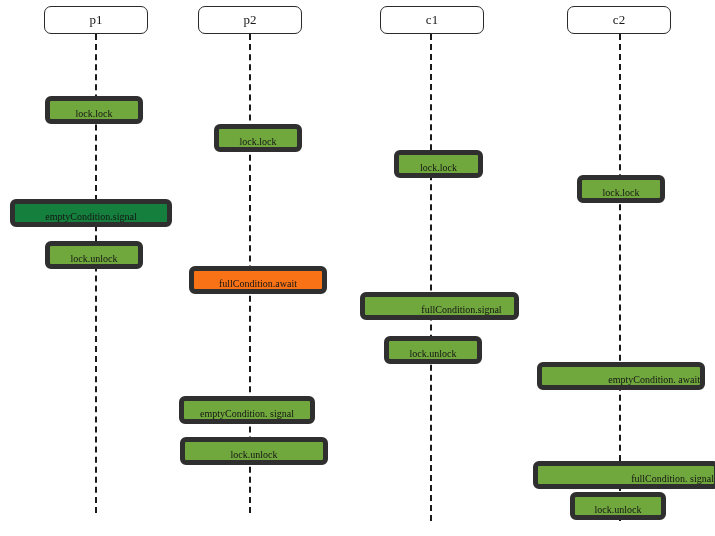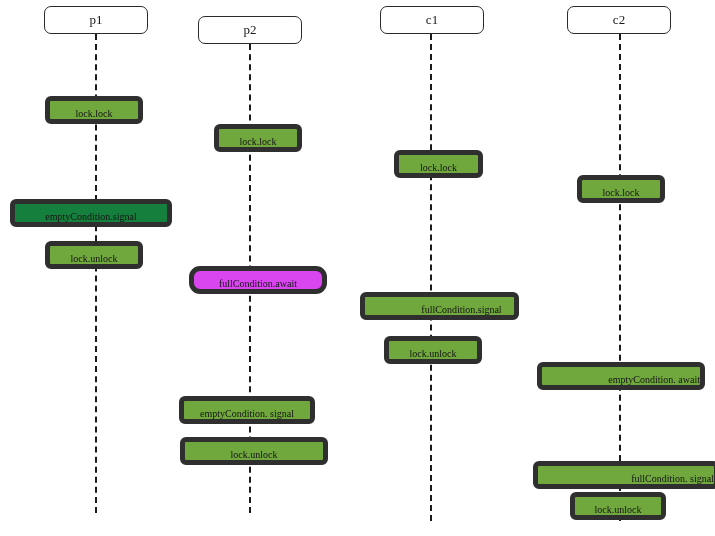--- a/index.html
+++ b/index.html
@@ -63,23 +63,23 @@
 <div id="diagram" style="width: 715px; height: 536px; background: rgb(255, 255, 255);">
     <div class="lifeline-col">
       <div class="lifeline-line" style="left: 96px; top: 34px; height: 479px; border-left-color: rgb(26, 26, 26);"></div>
       <div class="lifeline-head" style="left: 44px; top: 6px; width: 104px; height: 28px; line-height: 26px; background: rgb(255, 255, 255);">p1</div>
       <div class="msg-box" style="left: 45px; top: 96px; width: 98px; background: rgb(112, 168, 61); border-color: rgb(47, 47, 47);">lock.lock</div>
       <div class="msg-box" style="left: 10px; top: 199px; width: 162px; background: #15803d; border-color: rgb(47, 47, 47);">emptyCondition.signal</div>
       <div class="msg-box" style="left: 45px; top: 241px; width: 98px; background: rgb(112, 168, 61); border-color: rgb(47, 47, 47);">lock.unlock</div>
     </div>
     <div class="lifeline-col">
       <div class="lifeline-line" style="left: 250px; top: 34px; height: 479px; border-left-color: rgb(26, 26, 26);"></div>
-      <div class="lifeline-head" style="left: 198px; top: 16px; width: 104px; height: 28px; line-height: 26px; background: rgb(255, 255, 255);">p2</div>
+      <div class="lifeline-head" style="left: 198px; top: 6px; width: 104px; height: 28px; line-height: 26px; background: rgb(255, 255, 255);">p2</div>
       <div class="msg-box" style="left: 214px; top: 124px; width: 88px; background: rgb(112, 168, 61); border-color: rgb(47, 47, 47);">lock.lock</div>
-      <div class="msg-box" style="left: 189px; top: 266px; width: 138px; background: #d946ef; border-color: rgb(47, 47, 47); border-radius: 11px;">fullCondition.await</div>
+      <div class="msg-box" style="left: 189px; top: 266px; width: 138px; background: #f97316; border-color: rgb(47, 47, 47);">fullCondition.await</div>
       <div class="msg-box" style="left: 179px; top: 396px; width: 136px; background: rgb(112, 168, 61); border-color: rgb(47, 47, 47);">emptyCondition. signal</div>
       <div class="msg-box" style="left: 180px; top: 437px; width: 148px; background: rgb(112, 168, 61); border-color: rgb(47, 47, 47);">lock.unlock</div>
     </div>
     <div class="lifeline-col">
       <div class="lifeline-line" style="left: 431px; top: 34px; height: 487px; border-left-color: rgb(26, 26, 26);"></div>
       <div class="lifeline-head" style="left: 380px; top: 6px; width: 104px; height: 28px; line-height: 26px; background: rgb(255, 255, 255);">c1</div>
       <div class="msg-box" style="left: 394px; top: 150px; width: 89px; background: rgb(112, 168, 61); border-color: rgb(47, 47, 47);">lock.lock</div>
       <div class="msg-box" style="left: 360px; top: 292px; width: 159px; background: rgb(112, 168, 61); border-color: rgb(47, 47, 47); padding-left: 44px;">fullCondition.signal</div>
       <div class="msg-box" style="left: 384px; top: 336px; width: 98px; background: rgb(112, 168, 61); border-color: rgb(47, 47, 47);">lock.unlock</div>
     </div>

